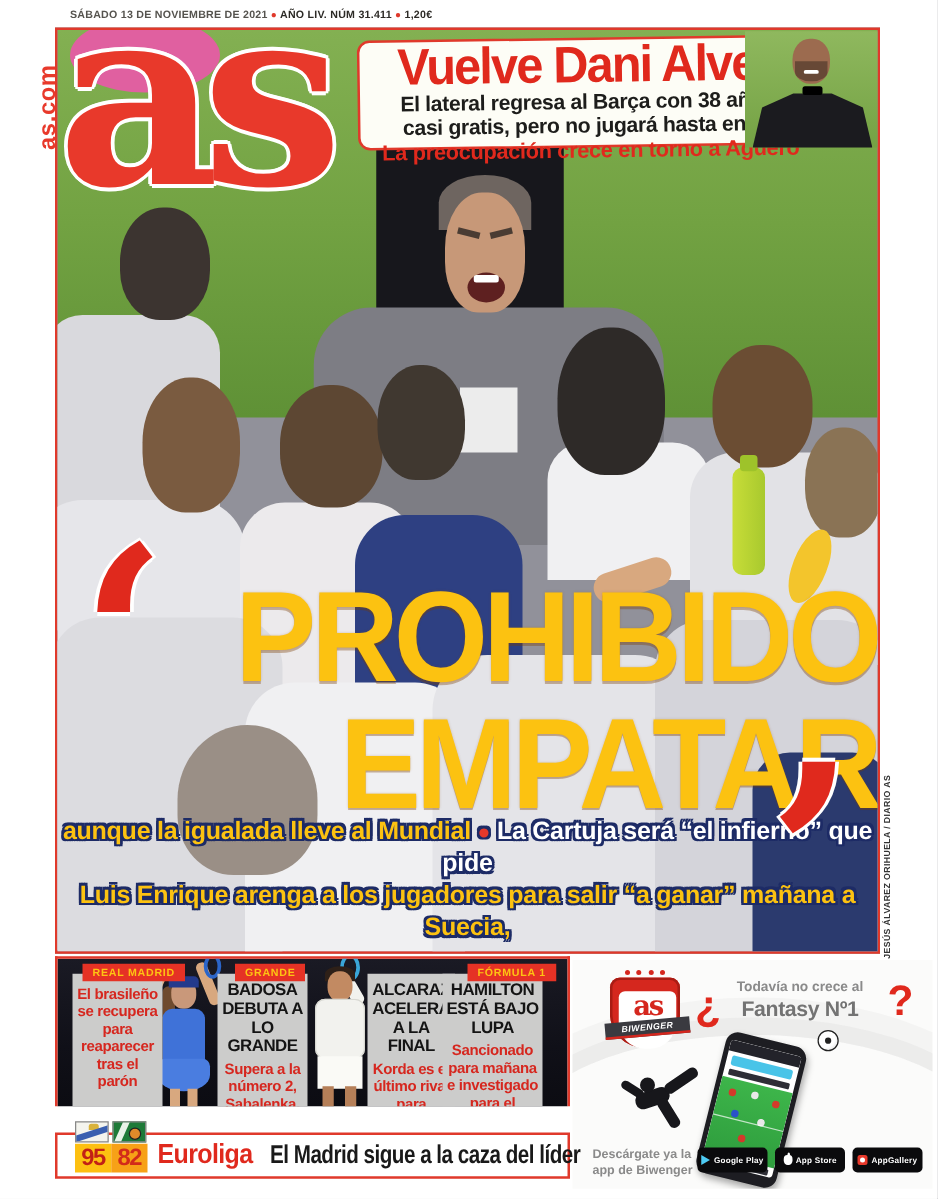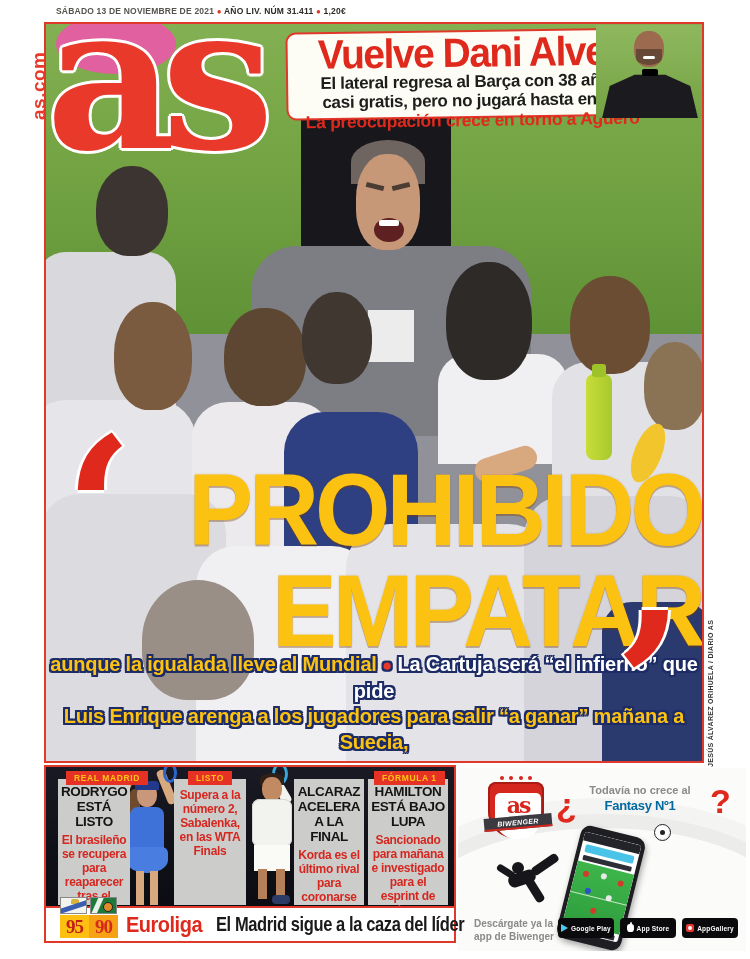--- a/index.html
+++ b/index.html
@@ -82,26 +82,26 @@
   .alves-photo { position:absolute; left:596px; top:24.5px; width:106px; height:93px; z-index:5; overflow:hidden; background:linear-gradient(180deg,#8fb85e,#74a244); }
   .alves-suit { position:absolute; left:6px; top:38px; width:96px; height:56px; background:#1b1b1f; clip-path:polygon(0 100%,8% 42%,34% 22%,66% 22%,92% 42%,100% 100%); }
   .alves-head { position:absolute; left:38px; top:6px; width:30px; height:36px; background:#9c6b4f; border-radius:46%; }
   .alves-beard { position:absolute; left:40px; top:24px; width:26px; height:16px; background:rgba(40,30,25,.45); border-radius:0 0 46% 46%; }
   .alves-smile { position:absolute; left:47px; top:31px; width:12px; height:3px; background:#fff; border-radius:2px; }
   .alves-bow { position:absolute; left:46px; top:44px; width:16px; height:7px; background:#000; border-radius:2px; }
 
   .credit { position:absolute; left:707px; top:612px; height:155px; writing-mode:vertical-rl; transform:rotate(180deg); font-size:7px; font-weight:bold; color:#333; letter-spacing:.3px; z-index:2; }
 
   
-  .strip { position:absolute; left:44px; top:765px; width:412px; height:142px; background:linear-gradient(180deg,#1a1a24 0%,#101018 60%,#0c0c12 100%); border:2.5px solid #e0392b; border-bottom:none; overflow:hidden; z-index:3; }
+  .strip { position:absolute; left:44px; top:765px; width:412px; height:120px; background:linear-gradient(180deg,#1a1a24 0%,#101018 60%,#0c0c12 100%); border:2.5px solid #e0392b; border-bottom:none; overflow:hidden; z-index:3; }
   .panel { position:absolute; top:12px; height:126px; background:#cccccb; text-align:center; padding:5px 3px; }
   .p1 { left:12px; width:72px; }
   .p2 { left:128px; width:72px; }
   .p3 { left:248px; width:70px; }
-  .p4 { left:322px; width:80px; }
+  .p4 { left:308px; width:80px; }
   .panel h3 { font-size:13.5px; line-height:15px; font-weight:800; color:#141414; letter-spacing:-.4px; }
   .panel p { font-size:12px; line-height:14px; font-weight:700; color:#d6271f; margin-top:4px; letter-spacing:-.3px; }
   .tag { position:absolute; top:4px; background:#e53225; color:#fdc413; font-size:8.5px; font-weight:800; letter-spacing:.6px; padding:2px 8px; z-index:4; white-space:nowrap; }
   .t1 { left:20px; } .t2 { left:142px; } .t3 { left:328px; }
   
   .badosa { position:absolute; left:70px; top:2px; width:62px; height:138px; }
   .bd-arm1 { position:absolute; left:4px; top:4px; width:9px; height:34px; background:#d8a87f; transform:rotate(24deg); border-radius:4px; }
   .bd-arm2 { position:absolute; left:46px; top:0; width:9px; height:36px; background:#d8a87f; transform:rotate(-22deg); border-radius:4px; }
   .bd-racket { position:absolute; left:47px; top:-6px; width:14px; height:20px; border:3px solid #2b65c9; border-radius:50%; }
   .bd-head { position:absolute; left:21px; top:14px; width:20px; height:24px; background:#c9987a; border-radius:46%; }
@@ -126,42 +126,42 @@
   
   .ebar { position:absolute; left:44px; top:906px; width:412px; height:37px; background:#fff; border:2.5px solid #e0392b; z-index:4; }
   .elogos { position:absolute; left:14px; top:-11px; display:flex; gap:3px; }
   .crest { width:27px; height:17px; border:1px solid #888; position:relative; overflow:hidden; }
   .crest-rm { background:#f4f4ee; }
   .crest-rm i { position:absolute; left:-4px; top:6px; width:36px; height:5px; background:#3a5fb0; transform:rotate(-18deg); }
   .crest-rm b { position:absolute; left:10px; top:1px; width:8px; height:5px; background:#d9b23a; border-radius:2px 2px 0 0; }
   .crest-jov { background:#1d7a38; }
   .crest-jov i { position:absolute; left:3px; top:-3px; width:5px; height:26px; background:#e8f2e8; transform:rotate(24deg); }
   .crest-jov b { position:absolute; right:3px; top:4px; width:10px; height:10px; background:#e08a2a; border-radius:50%; border:1px solid #222; }
-  .escores { position:absolute; left:14px; top:7px; display:flex;font-family:Liberation Serif, serif; }
+  .escores { position:absolute; left:14px; top:7px; display:flex; }
   .score { width:29px; height:23px; font-size:19px; font-weight:800; text-align:center; line-height:23px; letter-spacing:-1px; }
   .s1 { background:#fdc011; color:#c22016; }
   .s2 { background:#f7a117; color:#d22b1a; }
   .ecomp { position:absolute; left:80px; top:5px; font-size:20px; font-weight:800; color:#e0291d; letter-spacing:-.5px; transform:scaleY(1.1); transform-origin:left center; }
   .ehead { position:absolute; left:170px; top:7px; font-size:16.5px; font-weight:800; color:#191919; letter-spacing:-.4px; transform:scaleY(1.25); transform-origin:left center; white-space:nowrap; }
 
   
   .ad { position:absolute; left:458px; top:768px; width:288px; height:183px; background:#fbfbfa; overflow:hidden; }
   .ad-arc { position:absolute; left:-40px; top:60px; width:370px; height:160px; border-radius:50%; box-shadow:0 0 0 14px rgba(200,200,200,.18), 0 0 0 30px rgba(200,200,200,.12); }
   .shield { position:absolute; left:28px; top:8px; width:60px; height:66px; }
   .shield-dots { position:absolute; left:14px; top:0; width:32px; display:flex; justify-content:space-between; }
   .shield-dots i { width:4px; height:4px; background:#d5271e; border-radius:50%; }
   .shield-body { position:absolute; left:2px; top:6px; width:56px; height:56px; background:#d5271e; border-radius:8px 8px 48% 48%; box-shadow:inset 0 0 0 2px #a91c14; }
   .shield-inner { position:absolute; left:7px; top:11px; width:46px; height:46px; background:#fff; border-radius:5px 5px 46% 46%; overflow:hidden; }
   .shield-as { position:absolute; left:0; right:0; top:0; text-align:center; font-family:"DejaVu Serif", serif; font-weight:bold; font-size:22px; line-height:24px; color:#d5271e; letter-spacing:-2px; }
   .shield-band { position:absolute; left:-4px; top:34px; width:68px; height:13px; background:#3a3a40; transform:rotate(-5deg); text-align:center; color:#fff; font-size:7px; font-style:italic; font-weight:bold; letter-spacing:.4px; line-height:13px; border-bottom:2px solid #d5271e; }
   .q { position:absolute; font-size:34px; font-weight:800; color:#e0291d; }
   .q-open { left:98px; top:18px; }
   .q-close { left:252px; top:14px; }
   .ad-line1 { position:absolute; left:114px; top:16px; width:136px; text-align:center; font-size:11px; font-weight:600; color:#8a8a8a; }
-  .ad-line2 { position:absolute; left:114px; top:30px; width:136px; text-align:center; font-size:13px; font-weight:800; color:#0369a1; letter-spacing:-.3px; }
+  .ad-line2 { position:absolute; left:114px; top:30px; width:136px; text-align:center; font-size:17px; font-weight:800; color:#737373; letter-spacing:-.3px; }
   .phone { position:absolute; left:110px; top:62px; width:66px; height:116px; transform:rotate(14deg); background:#1d1d22; border-radius:10px; padding:7px 4px 9px; box-shadow:2px 3px 6px rgba(0,0,0,.35); }
   .screen { width:100%; height:100%; background:#fff; border-radius:3px; overflow:hidden; }
   .scr-top { height:9px; background:#23232a; }
   .scr-btn { margin:3px 4px; height:8px; background:#49c4e8; border-radius:2px; }
   .scr-row { margin:2px 4px; height:5px; background:#2e2e36; border-radius:1px; }
   .pitch { margin-top:2px; height:62px; background:linear-gradient(180deg,#3db54a,#2f9e3e); position:relative; }
   .pitch i { position:absolute; width:6px; height:6px; border-radius:50%; }
   .pd1 { left:8px; top:8px; background:#d23a2a; } .pd2 { left:26px; top:6px; background:#e8e8e8; }
   .pd3 { left:44px; top:9px; background:#d23a2a; } .pd4 { left:14px; top:24px; background:#2a52c9; }
   .pd5 { left:36px; top:26px; background:#e8e8e8; } .pd6 { left:24px; top:42px; background:#d23a2a; }
@@ -294,28 +294,28 @@
       <div class="al-hair"></div>
         <div class="al-head"></div>
       <div class="al-shirt"></div>
         <div class="al-shorts"></div>
       <div class="al-leg1"></div>
         <div class="al-leg2"></div>
       <div class="al-shoe"></div>
     </div>
 
     <div class="tag t1">REAL MADRID</div>
-    <div class="tag t2">LISTO</div>
+    <div class="tag t2">GRANDE</div>
     <div class="tag t3">FÓRMULA 1</div>
 
     <div class="panel p1">
-      <h3>RODRYGO ESTÁ LISTO</h3>
       <p>El brasileño se recupera para reaparecer tras el parón</p>
     </div>
     <div class="panel p2">
+      <h3>BADOSA DEBUTA A LO GRANDE</h3>
       <p>Supera a la número 2, Sabalenka, en las WTA Finals</p>
     </div>
     <div class="panel p3">
       <h3>ALCARAZ ACELERA A LA FINAL</h3>
       <p>Korda es el último rival para coronarse en las NextGen</p>
     </div>
     <div class="panel p4">
       <h3>HAMILTON ESTÁ BAJO LUPA</h3>
       <p>Sancionado para mañana e investigado para el esprint de hoy</p>
     </div>
@@ -327,21 +327,21 @@
           <b></b>
           <i></i>
         </div>
       <div class="crest crest-jov">
           <i></i>
           <b></b>
         </div>
     </div>
     <div class="escores">
       <div class="score s1">95</div>
-      <div class="score s2">90</div>
+      <div class="score s2">82</div>
     </div>
     <div class="ecomp">Euroliga</div>
     <div class="ehead">El Madrid sigue a la caza del líder</div>
   </div>
 
   <div class="ad">
     <div class="ad-arc"></div>
     <div class="shield">
       <div class="shield-dots">
           <i></i>

